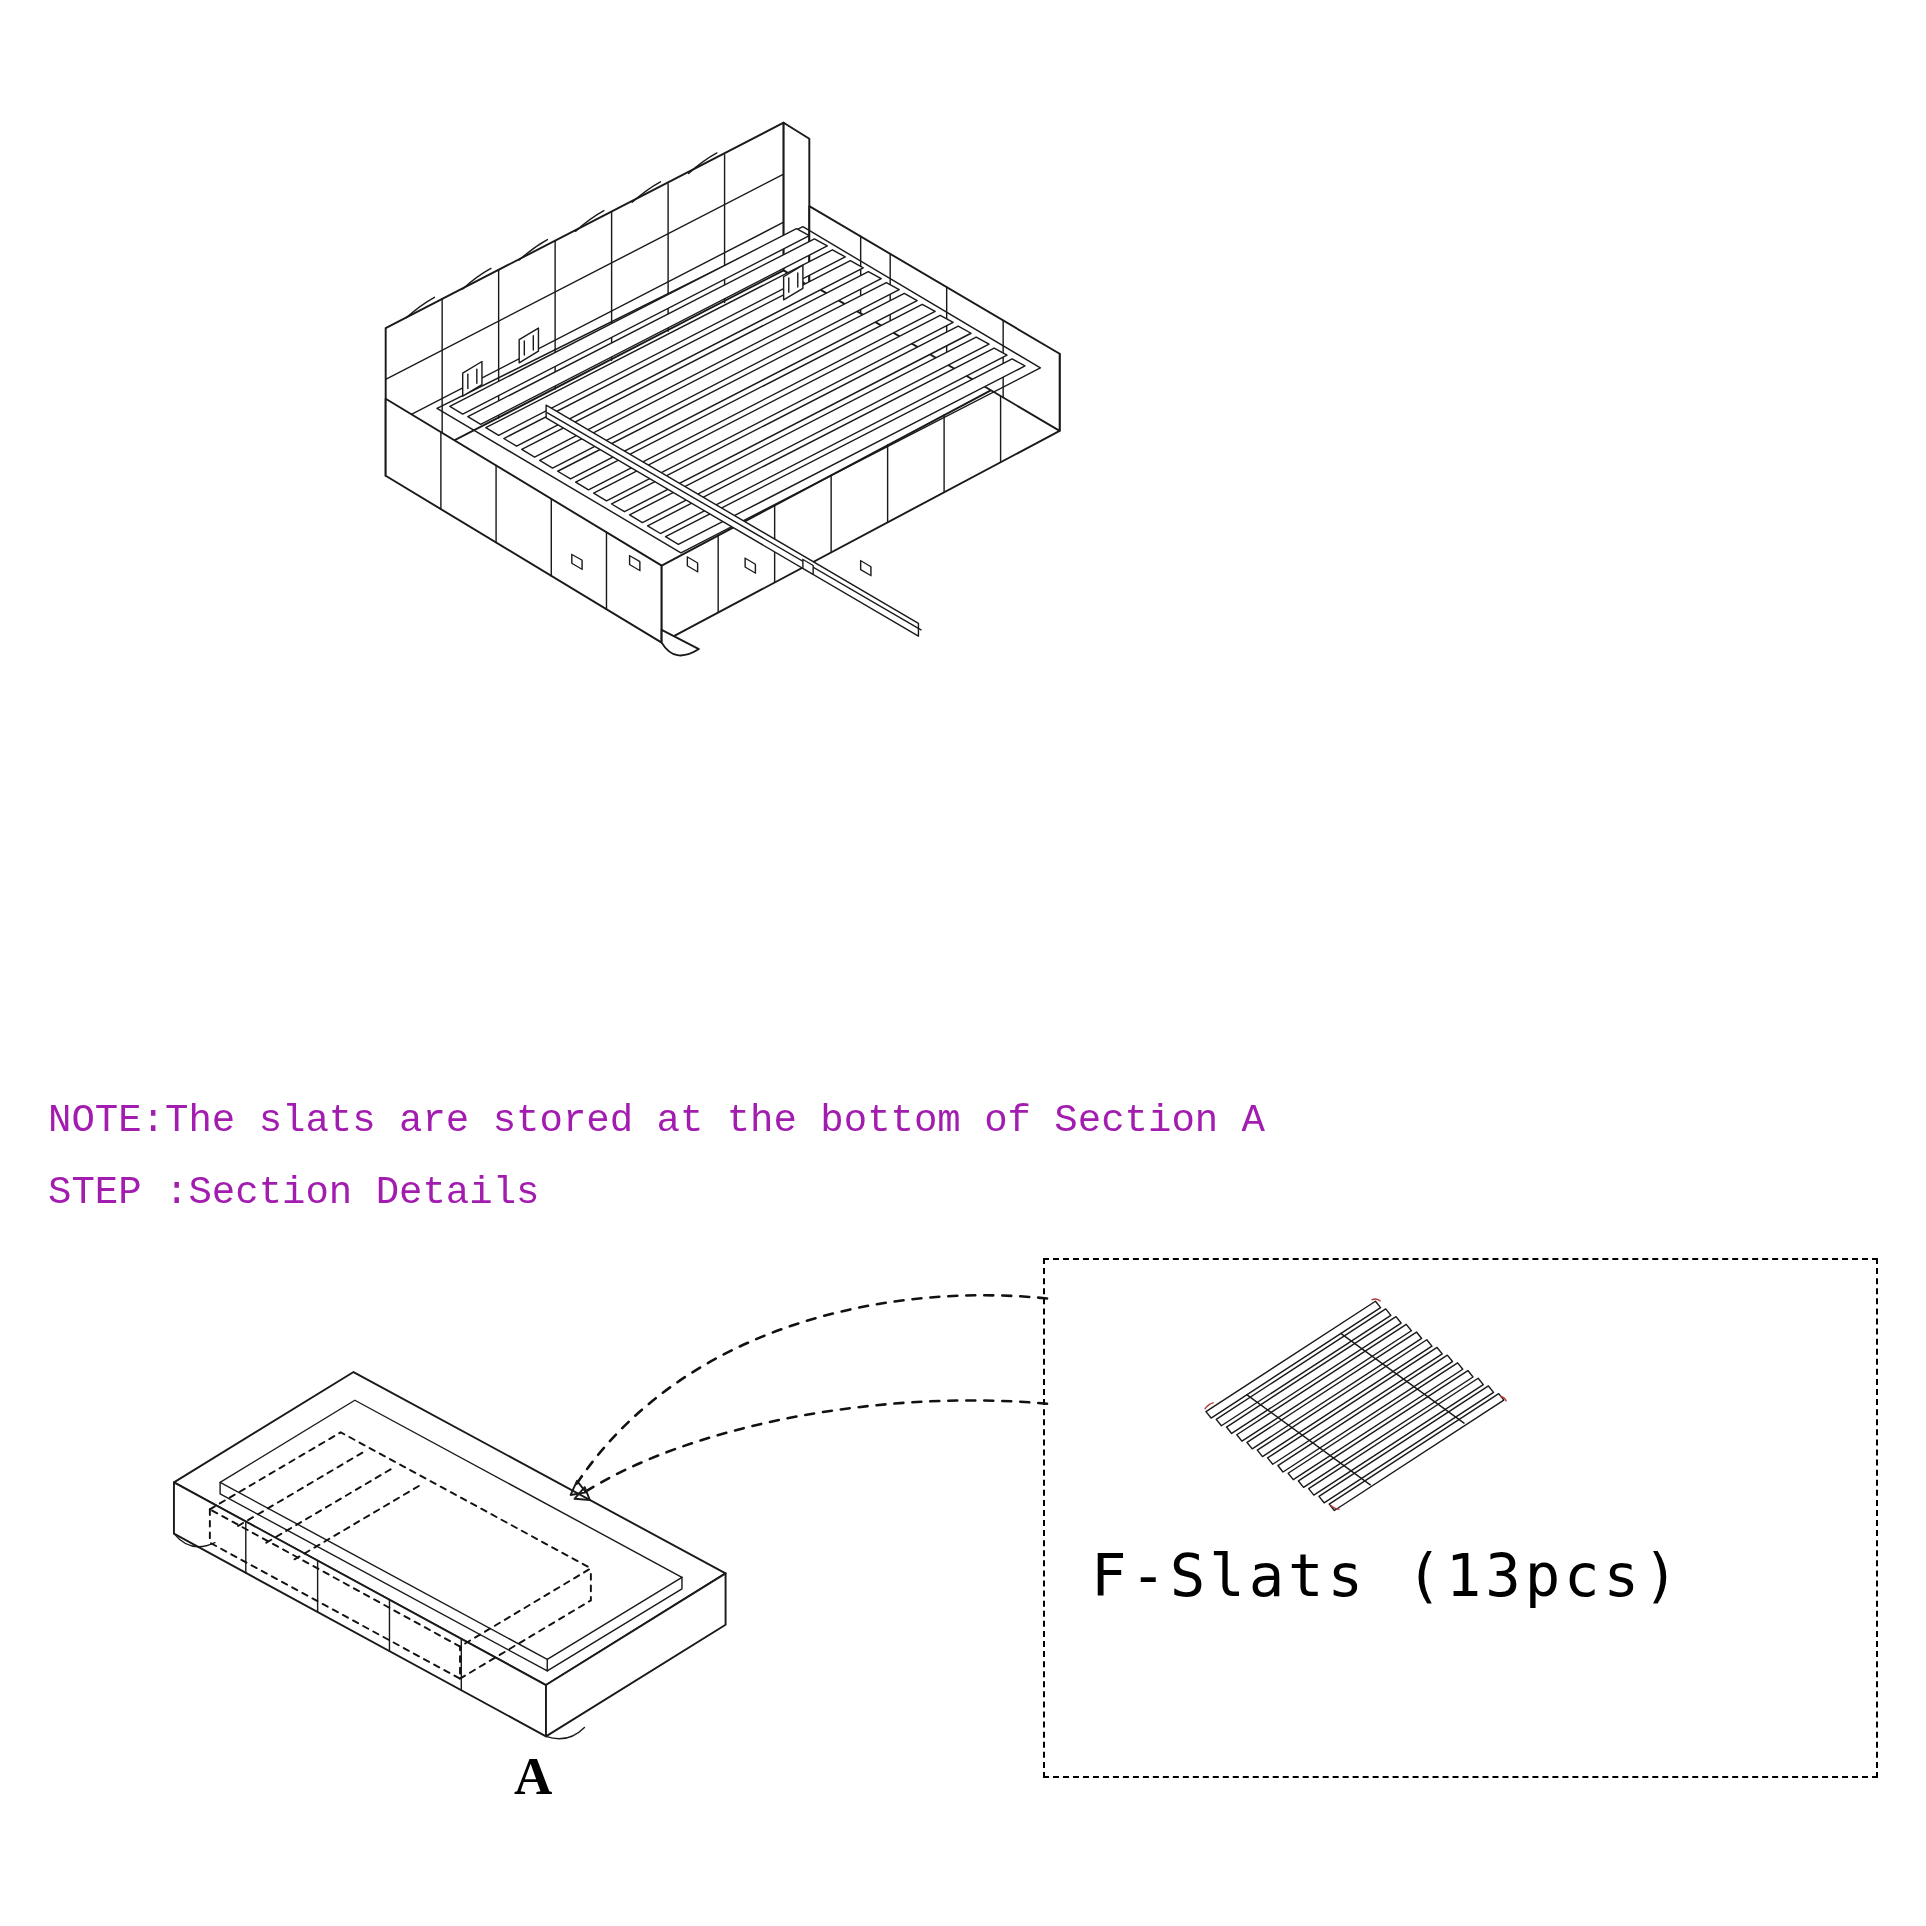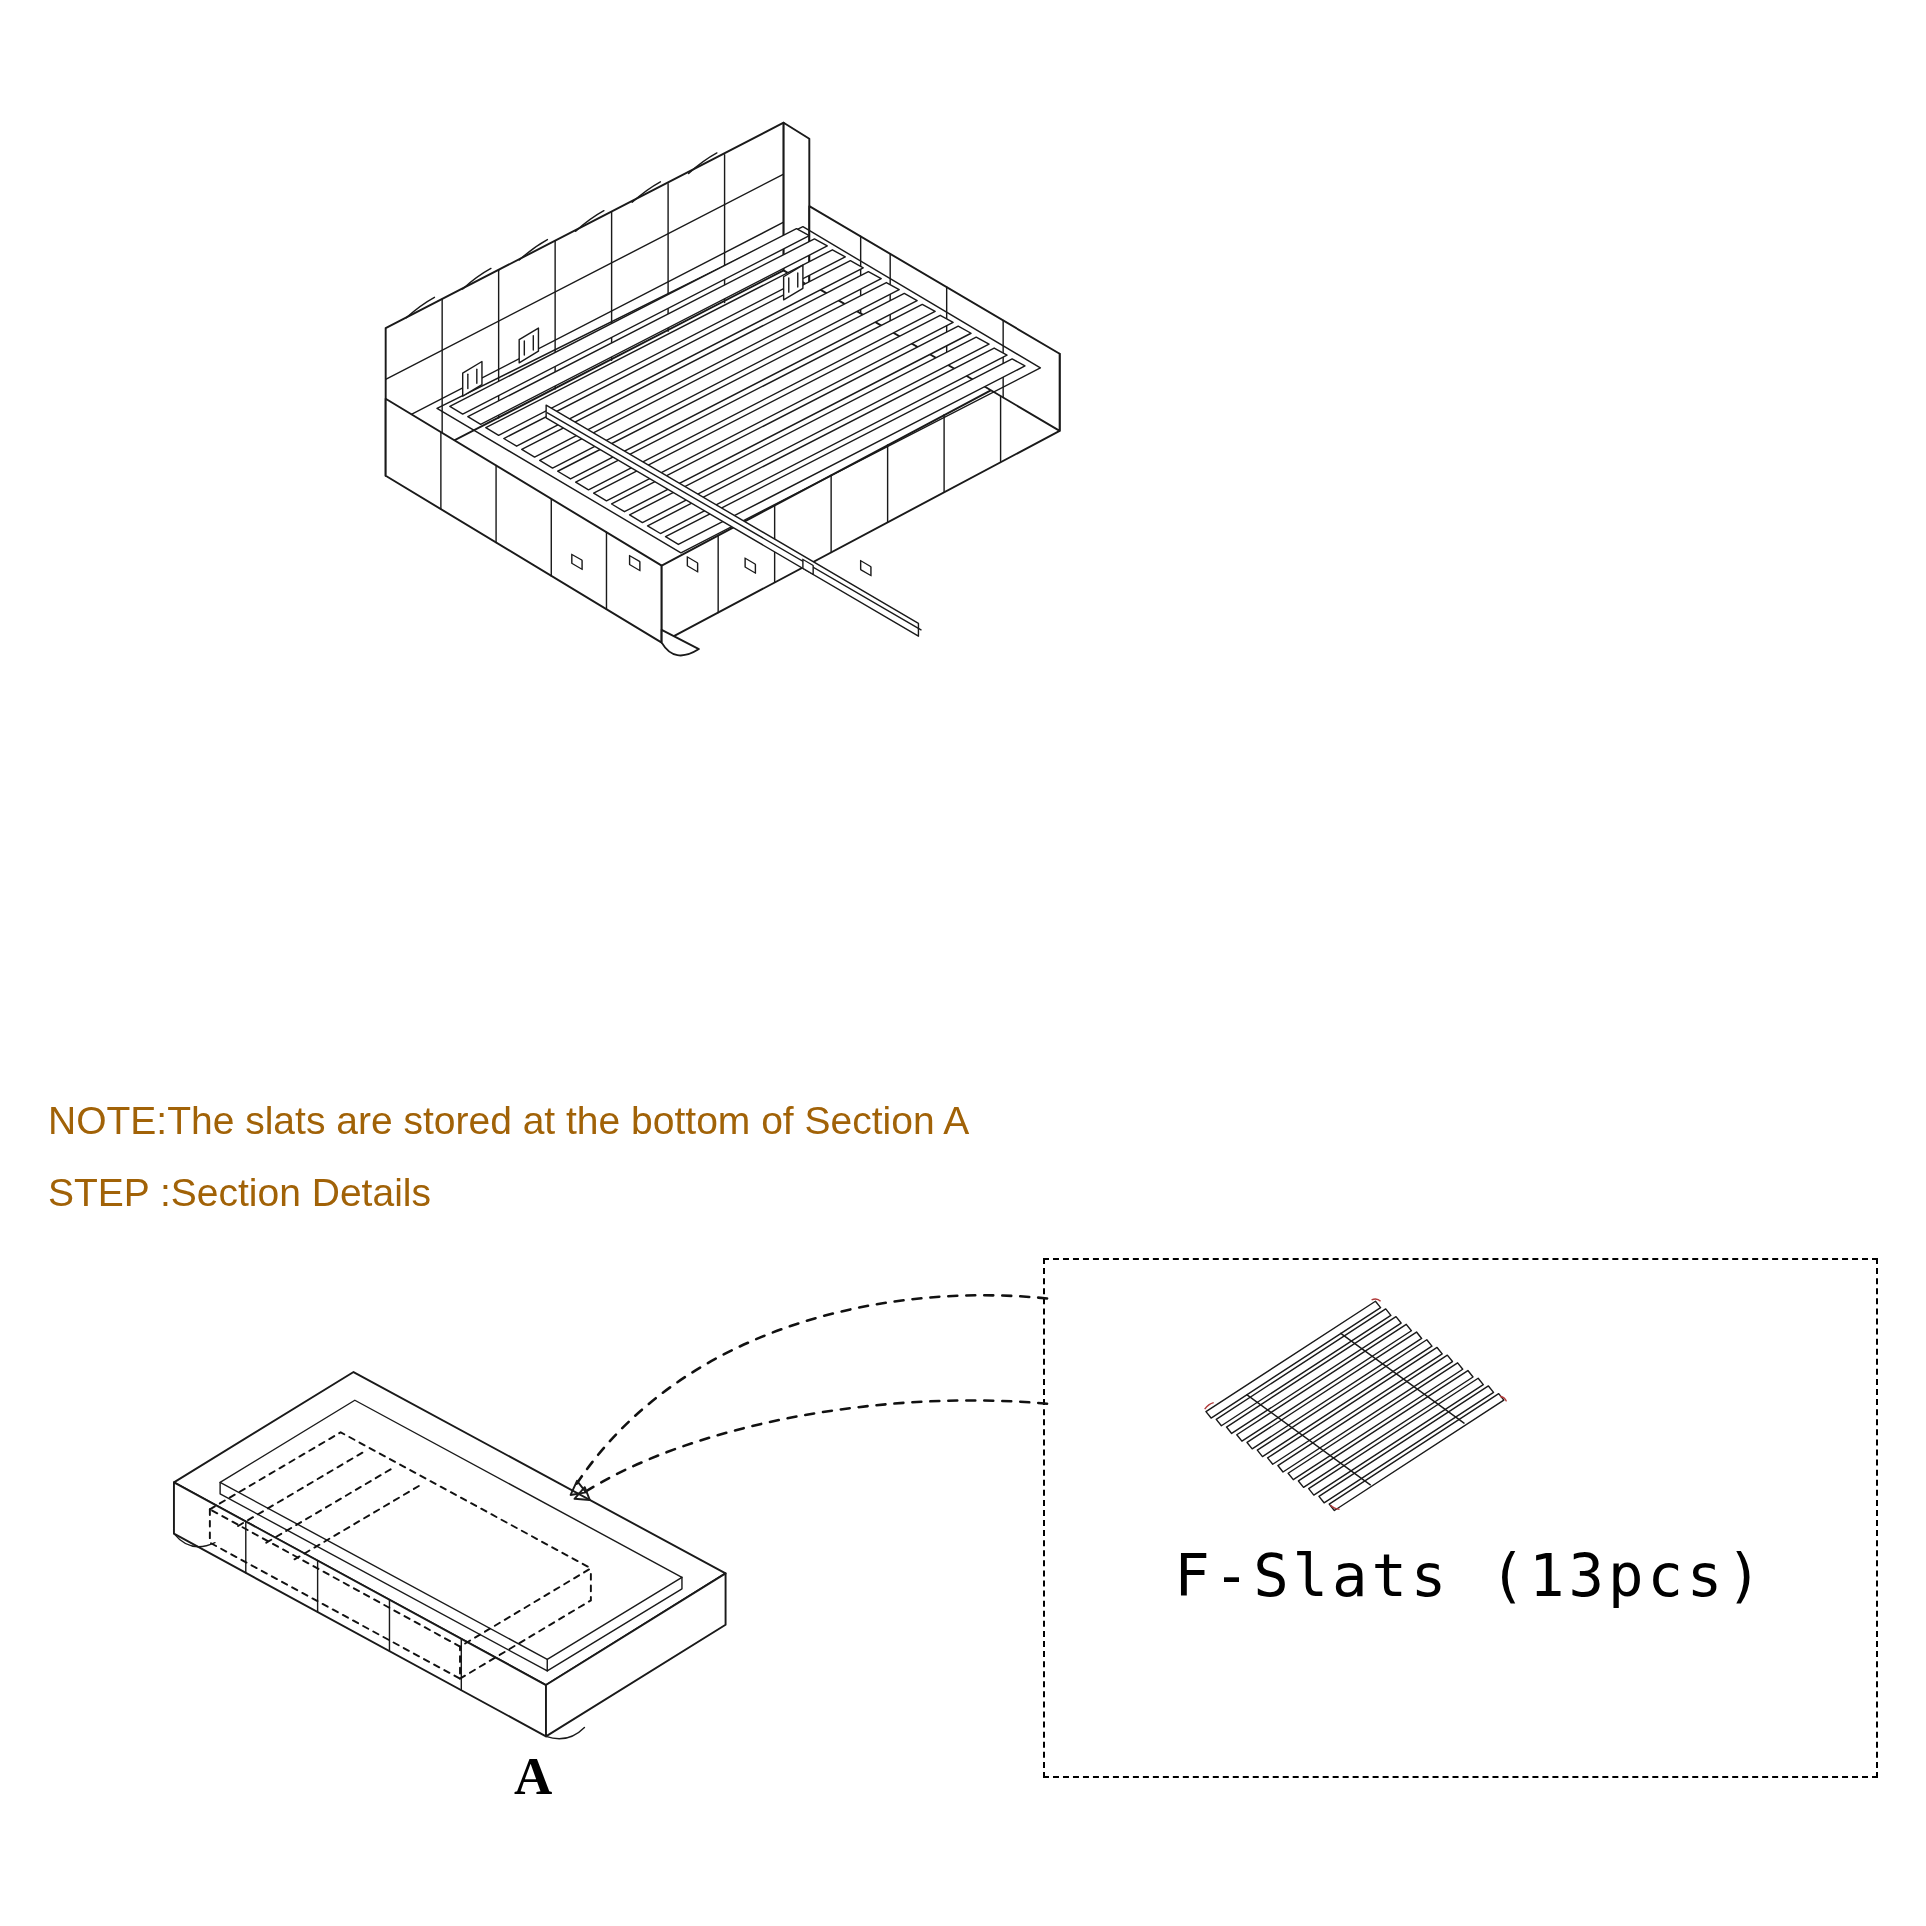--- a/index.html
+++ b/index.html
@@ -35,22 +35,23 @@
   .notes {
     position: absolute;
     left: 48px;
     top: 1085px;
     width: 1477px;
   }
   .note-line {
     font-size: 39px;
     line-height: 72px;
     letter-spacing: 0px;
-    color: #a16207;
+    color: #a21caf;
     white-space: pre;
+    font-family: Liberation Mono, monospace;
   }
 
   
   .bottom-area {
     position: absolute;
     left: 0px;
     top: 1239px;
     width: 1926px;
     height: 642px;
   }
@@ -61,21 +62,20 @@
     width: 835px;
     height: 520px;
     border: 2.6px dashed #000;
     box-sizing: border-box;
   }
   .slat-label {
     position: absolute;
     left: 1091px;
     top: 302px;
     width: 758px;
-    text-align: center;
     font-family: "DejaVu Sans Mono", monospace;
     font-size: 59px;
     letter-spacing: 3.9px;
     color: #000;
   }
   .section-label {
     position: absolute;
     left: 514px;
     top: 507px;
     font-family: "Liberation Serif", serif;

